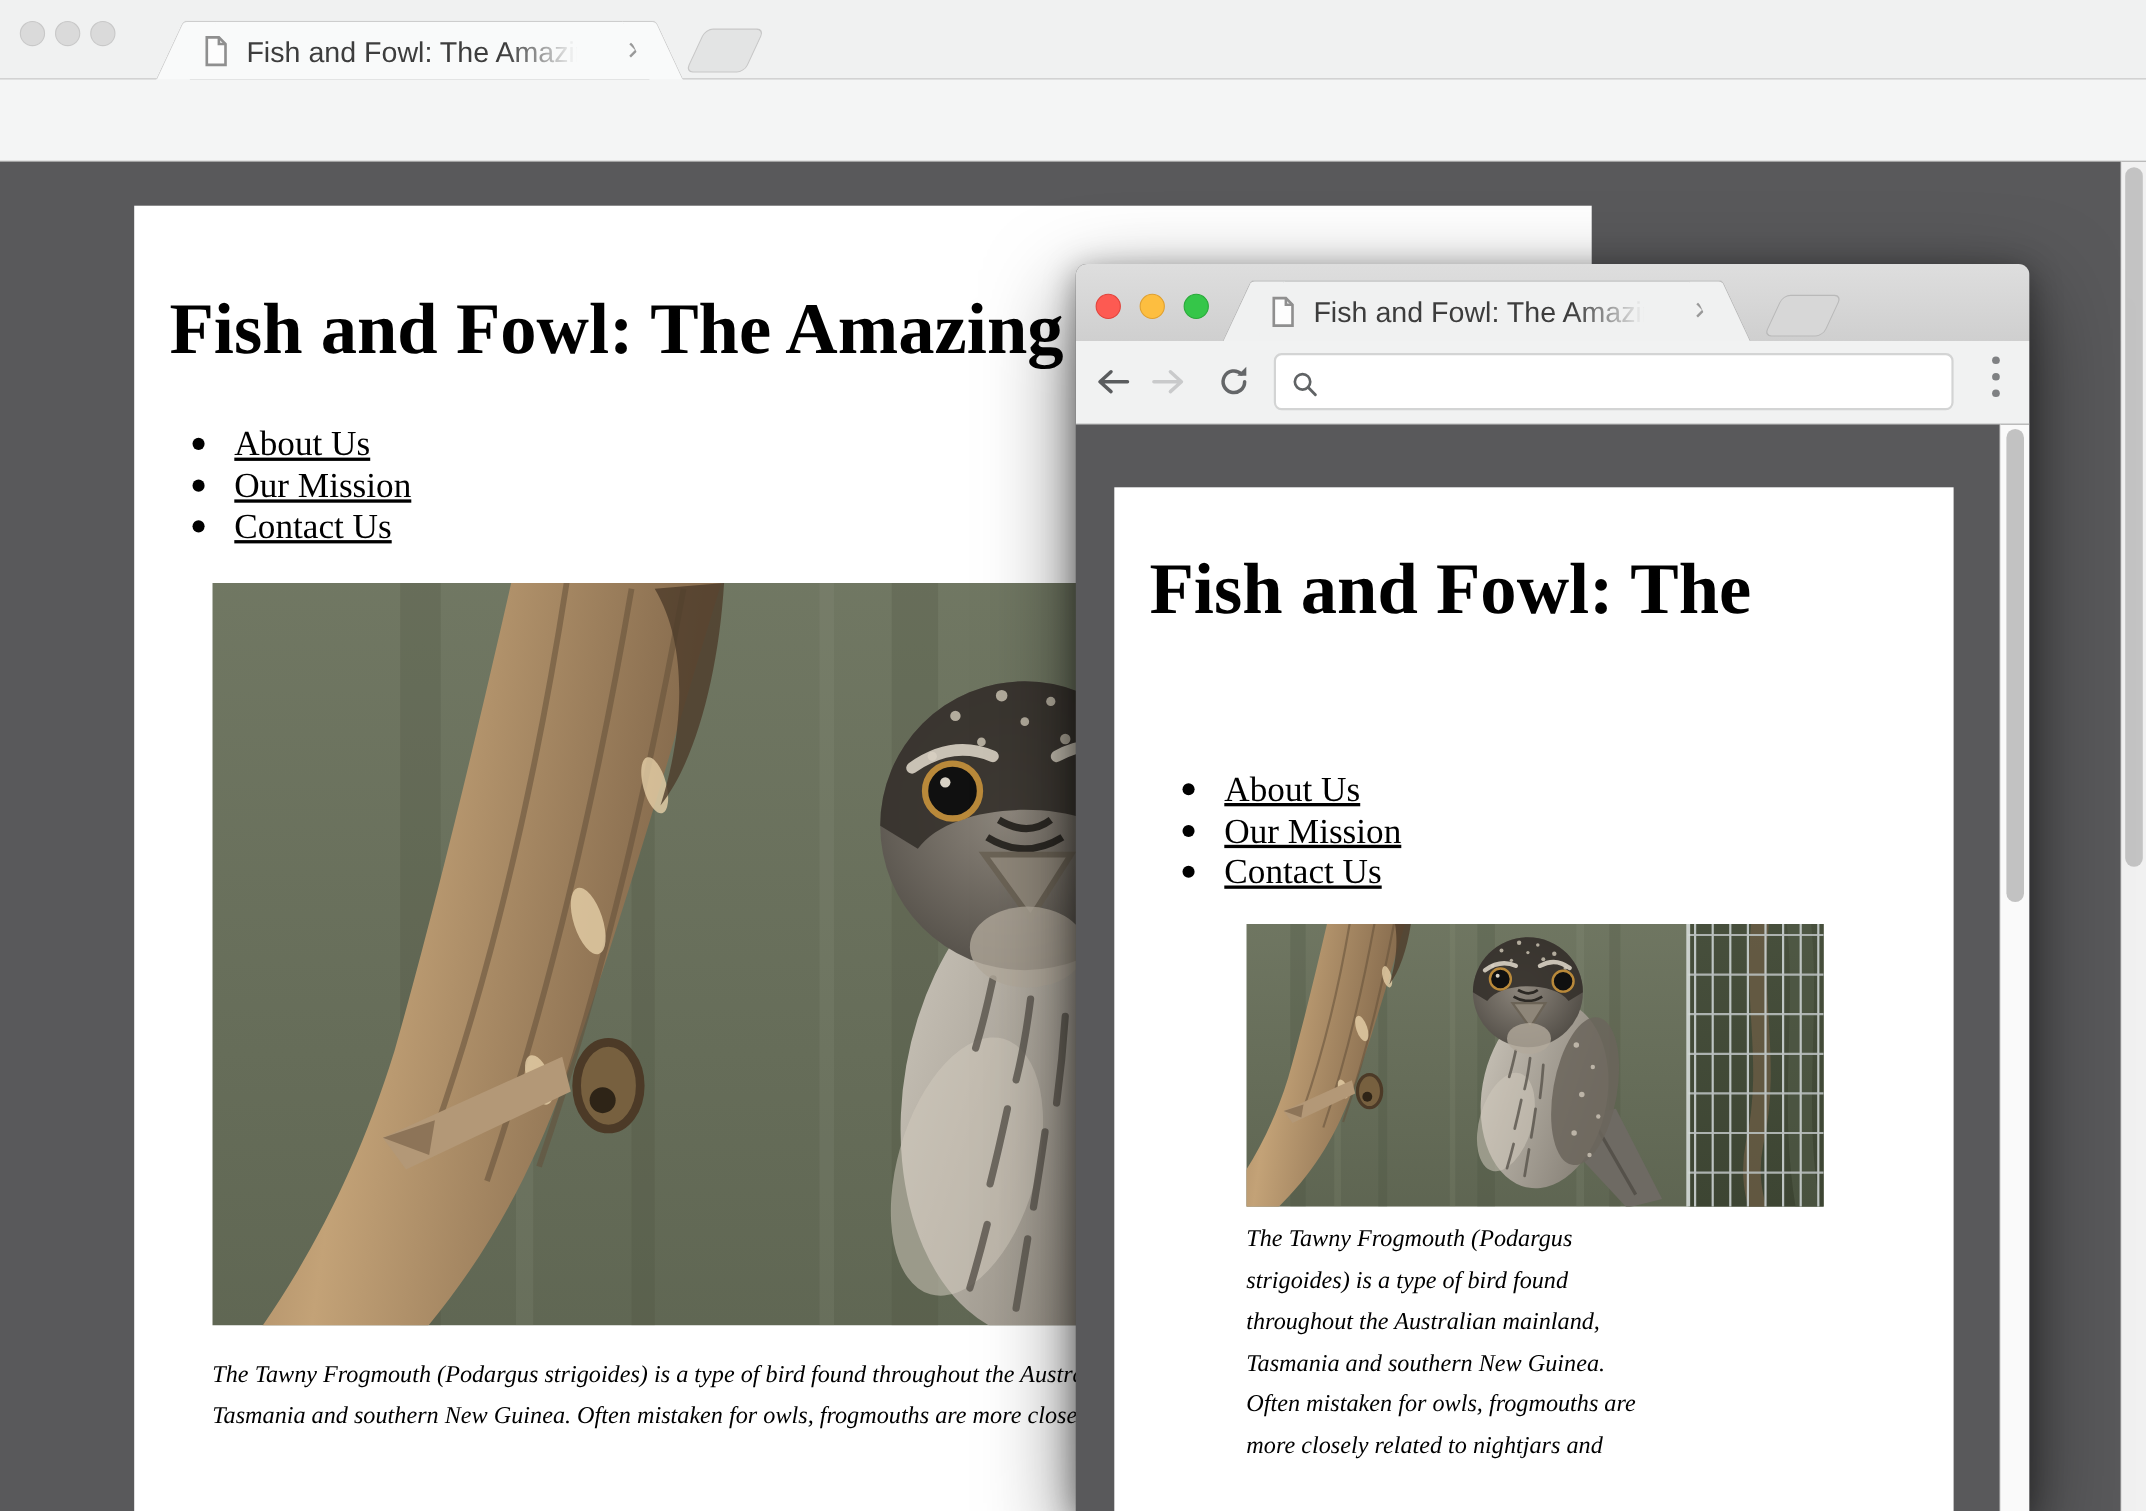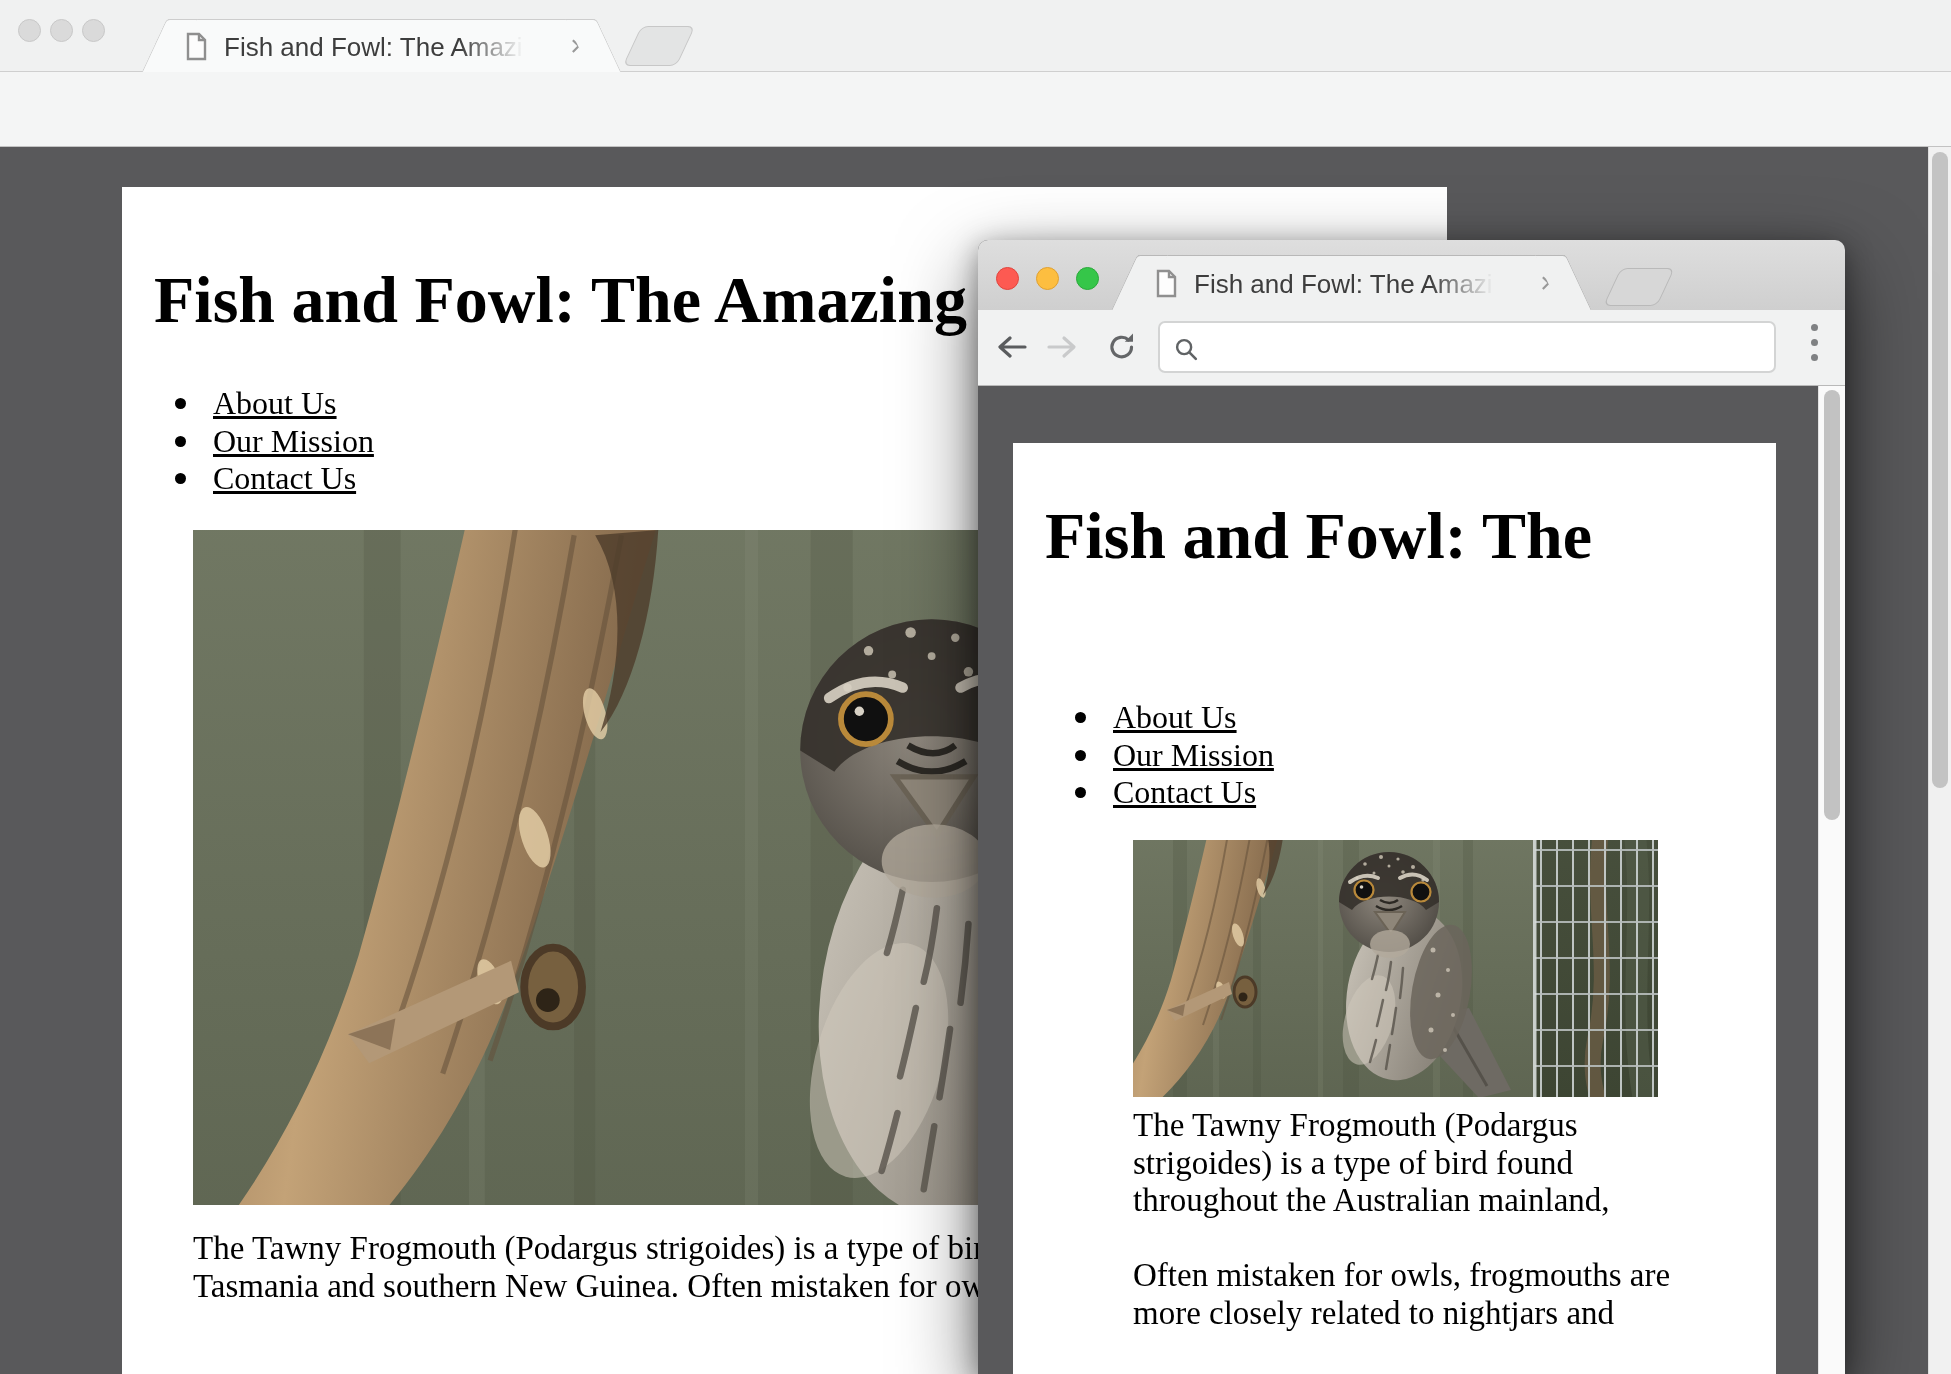--- a/index.html
+++ b/index.html
@@ -47,21 +47,21 @@
   .fw-thumb { left:5px; top:4px; width:16px; height:430px; background:#c2c2c2; border-radius:9px; }
   .fw-page { left:35px; top:203px; width:763px; height:931px; background:#fff; }
 
   
   .page h1, .pline, .navlist { font-family:"Liberation Serif", serif; color:#000; }
   .page h1 { font-weight:bold; font-size:66px; line-height:73px; white-space:nowrap; }
   .navlist { list-style:none; }
   .navlist li { position:relative; padding-left:20px; font-size:32px; line-height:37.5px; white-space:nowrap; }
   .navlist li::before { content:""; position:absolute; left:-18px; top:13px; width:11px; height:11px; border-radius:50%; background:#000; }
   .page a { color:#000000; text-decoration:underline; }
-  .pline { font-size:33px; line-height:37.5px; white-space:nowrap; }
+  .pline { font-size:22px; line-height:37.5px; white-space:nowrap;font-style:italic; }
   .photo-svg { display:block; width:100%; height:100%; }
 </style>
 </head>
 <body>
 
 <svg width="0" height="0" style="position:absolute" aria-hidden="true">
   <defs>
     <linearGradient id="gbg" x1="0" y1="0" x2="0" y2="1">
       <stop offset="0" stop-color="#747b66"></stop>
         <stop offset="1" stop-color="#585f4c"></stop>
@@ -313,16 +313,17 @@
       <li><a href="#">Contact Us</a></li>
     </ul>
     <div class="abs" style="left:120px;top:397px;width:525px;height:257px;overflow:hidden;">
       <svg class="photo-svg" viewBox="0 0 525 257" preserveAspectRatio="none">
           <use href="#scene"></use>
         </svg>
     </div>
     <div class="abs pline" style="left:120px;top:664px;">The Tawny Frogmouth (Podargus</div>
     <div class="abs pline" style="left:120px;top:701.5px;">strigoides) is a type of bird found</div>
     <div class="abs pline" style="left:120px;top:739px;">throughout the Australian mainland,</div>
+    <div class="abs pline" style="left:120px;top:776.5px;">Tasmania and southern New Guinea.</div>
     <div class="abs pline" style="left:120px;top:851.5px;">more closely related to nightjars and</div>
     <div class="abs pline" style="left:120px;top:814px;">Often mistaken for owls, frogmouths are</div>
   </div>
 </div>
 
 </body></html>

